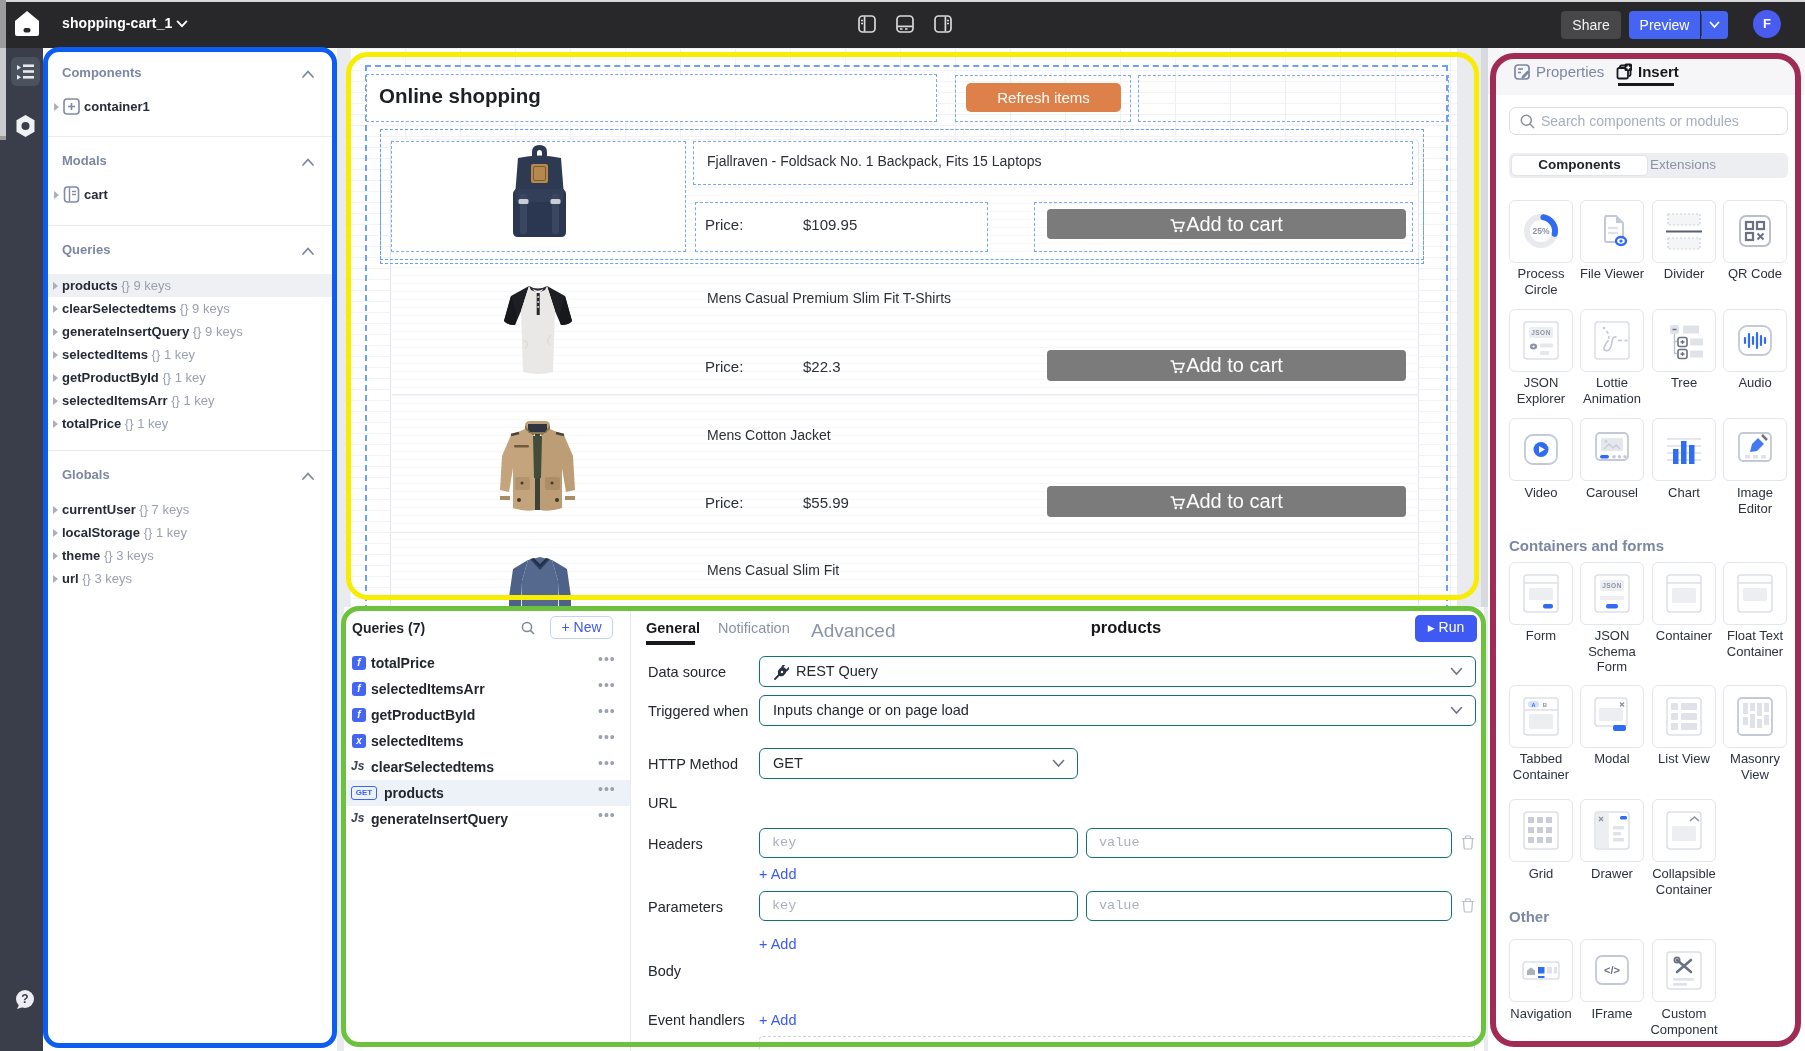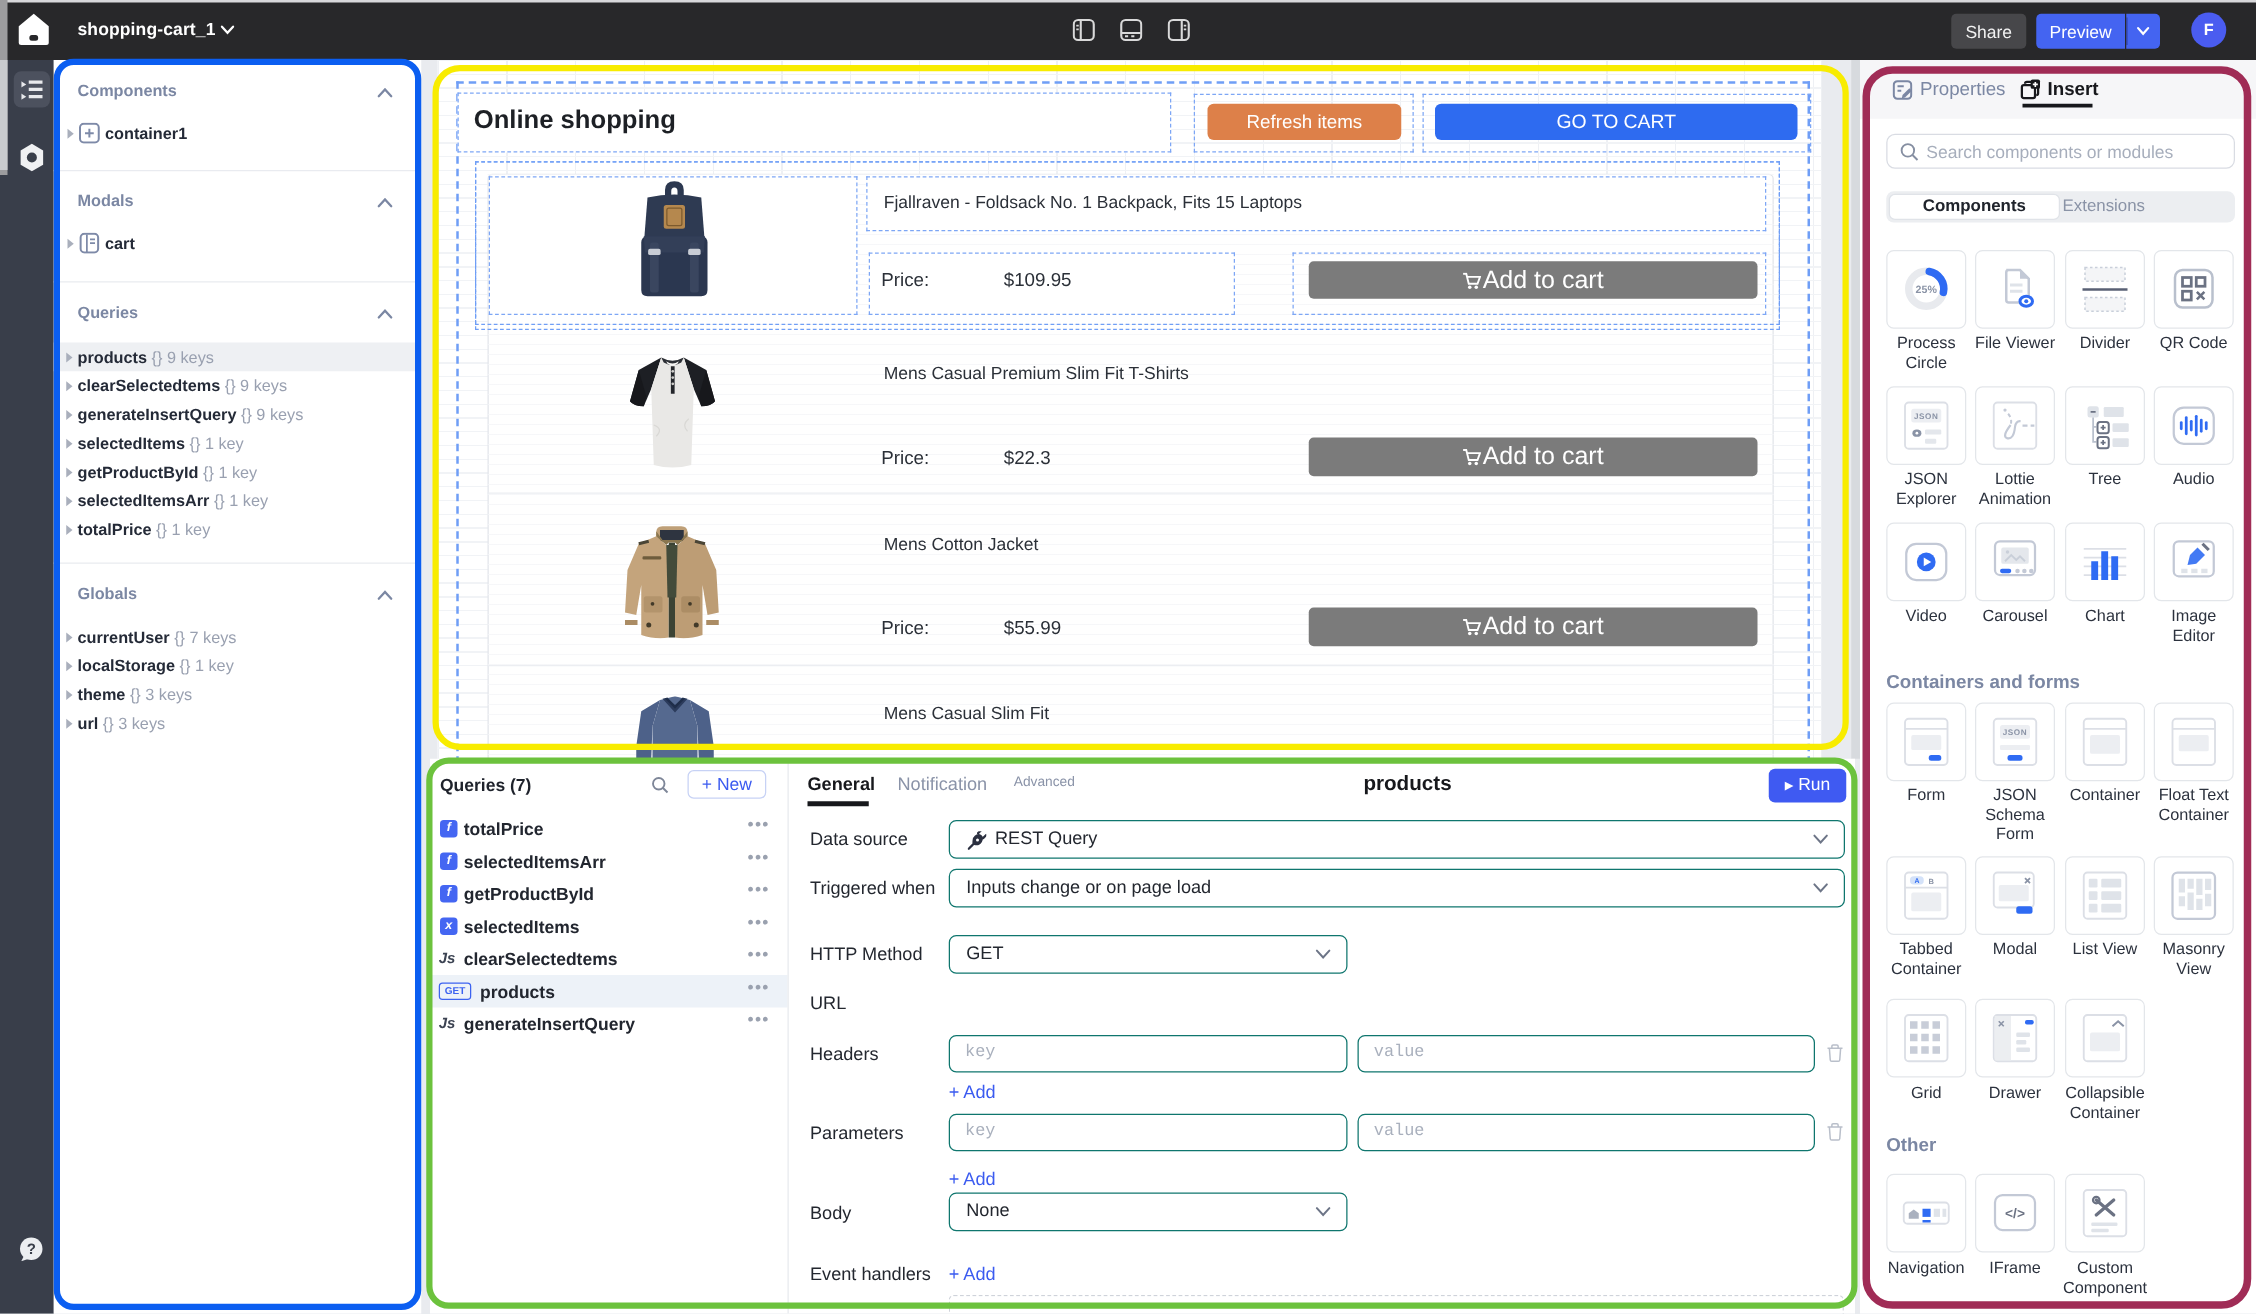--- a/index.html
+++ b/index.html
@@ -83,21 +83,20 @@
         <div class="grid"></div>
       </div>
     <div style="position:absolute;left:1144px;top:0;width:8px;height:559px;background:#d7dade"></div>
     <div class="dashed2" style="left:28px;top:17px;width:1083px;height:546px"></div>
 
     <div class="dashed" style="left:29px;top:26px;width:571px;height:48px;background:#fff"></div>
     <div style="position:absolute;left:42px;top:36px;font-size:20.5px;font-weight:bold;color:#1d2025">Online shopping</div>
     <div class="dashed" style="left:618px;top:27px;width:176px;height:47px"></div>
     <div style="position:absolute;left:629px;top:35px;width:155px;height:29px;background:#dd8049;border-radius:5px;color:#fff;font-size:15px;text-align:center;line-height:29px">Refresh items</div>
     <div class="dashed" style="left:801px;top:27px;width:311px;height:47px"></div>
-    <div style="position:absolute;left:811px;top:35px;width:290px;height:29px;background:#2e6bf0;border-radius:5px;color:#fff;font-size:15.5px;text-align:center;line-height:29px">GO TO CART</div>
 
     <div class="card" style="left:53px;top:91px;width:1029px;height:520px"></div>
     <div style="position:absolute;left:53px;top:91px;width:1029px;height:520px;background-image:repeating-linear-gradient(to bottom, #f4f5f8 0px, #f4f5f8 1px, transparent 1px, transparent 8px);opacity:.8"></div>
 
     <div class="dashed2" style="left:43px;top:81px;width:1044px;height:131px;border-width:1.5px"></div>
     <div class="dashed2" style="left:43px;top:81px;width:1044px;height:135px;border-width:1.5px"></div>
     <div class="dashed" style="left:54px;top:93px;width:295px;height:111px;background:#fff"></div>
     <div class="dashed" style="left:356px;top:93px;width:720px;height:44px;background:#fff"></div>
     <div class="dashed" style="left:358px;top:154px;width:293px;height:50px;background:#fff"></div>
     <div class="dashed" style="left:697px;top:154px;width:379px;height:50px"></div>
@@ -371,21 +370,21 @@
     <div class="q-row" style="top:199px">
         <div style="position:absolute;left:7px;top:5px;font-size:12px;font-weight:bold;font-style:italic;color:#3c4352">Js</div>
         <div class="q-name">generateInsertQuery</div>
         <div class="q-dots">•••</div>
       </div>
     <div class="bp-divider"></div>
 
     <div style="position:absolute;left:302px;top:13px;font-size:14.5px;font-weight:bold;color:#17181c">General</div>
     <div style="position:absolute;left:302px;top:34px;width:49px;height:4px;background:#17181c"></div>
     <div style="position:absolute;left:374px;top:13px;font-size:14.5px;color:#8a93a8">Notification</div>
-    <div style="position:absolute;left:467px;top:13px;font-size:11px;color:#8a93a8">Advanced</div>
+    <div style="position:absolute;left:467px;top:13px;font-size:19px;color:#8a93a8">Advanced</div>
     <div style="position:absolute;left:722px;top:11px;width:120px;text-align:center;font-size:16.5px;font-weight:bold;color:#17181c">products</div>
     <div style="position:absolute;left:1071px;top:8px;width:62px;height:27px;background:#3f5af2;border-radius:5px;color:#fff;font-size:14px;text-align:center;line-height:25px"><span style="font-size:9px;vertical-align:1px">▶</span> Run</div>
 
     <div class="form-label" style="top:57px">Data source</div>
     <div class="form-box" style="left:415px;top:49px;width:717px;height:31px">
       <svg class="abs" style="left:14px;top:8px" width="15" height="15" viewBox="0 0 15 15">
           <path d="M1 14 L4.5 10.5" stroke="#2b3040" stroke-width="1.8" stroke-linecap="round"></path>
           <path d="M4 7.5 Q3.5 10.5 5.5 11 Q9.5 12 11.5 8.5 Q13.5 5 11 3 Q8.5 1 5.8 3.5 Q3.5 5.5 4 7.5 Z" fill="#2b3040"></path>
           <path d="M8.5 1.5 L11 -1 M12.5 5.5 L15 3" stroke="#2b3040" stroke-width="1.8" stroke-linecap="round"></path>
           <circle cx="8" cy="7" r="1.2" fill="#fff"></circle>
@@ -426,26 +425,20 @@
         <span class="phtext" style="position:absolute;left:12px;top:6px;font-family:'Liberation Mono',monospace;font-size:13.5px">key</span>
       </div>
     <div class="form-box" style="left:742px;top:284px;width:366px;height:30px">
         <span class="phtext" style="position:absolute;left:12px;top:6px;font-family:'Liberation Mono',monospace;font-size:13.5px">value</span>
       </div>
     <svg class="abs" style="left:1117px;top:291px" width="14" height="15" viewBox="0 0 14 15">
         <path d="M1 3.5 H13 M4.5 3.5 V2 Q4.5 1 5.5 1 H8.5 Q9.5 1 9.5 2 V3.5 M2.5 3.5 L3.2 13 Q3.3 14 4.3 14 H9.7 Q10.7 14 10.8 13 L11.5 3.5" stroke="#b9bfca" stroke-width="1.2" fill="none"></path>
       </svg>
     <div class="addlink" style="left:415px;top:329px">+ Add</div>
     <div class="form-label" style="top:356px">Body</div>
-    <div class="form-box" style="left:415px;top:347px;width:319px;height:31px">
-      <span style="position:absolute;left:13px;top:6px">None</span>
-      <svg class="abs" style="left:292px;top:10px" width="13" height="9" viewBox="0 0 13 9">
-          <path d="M1.5 1.5 L6.5 7 L11.5 1.5" stroke="#6d7587" stroke-width="1.6" fill="none" stroke-linecap="round"></path>
-        </svg>
-    </div>
     <div class="form-label" style="top:405px">Event handlers</div>
     <div class="addlink" style="left:415px;top:405px">+ Add</div>
     <div style="position:absolute;left:415px;top:429px;width:716px;height:30px;border:1.5px dashed #cfd3da;border-radius:4px"></div>
   </div>
   <div class="rightpanel" id="rightpanel">
     <div class="rp-tabstrip"></div>
     <svg class="abs" style="left:26px;top:16px" width="16" height="16" viewBox="0 0 16 16">
         <rect x="1" y="1" width="14" height="14" rx="3" fill="none" stroke="#7b87a3" stroke-width="1.7"></rect>
         <line x1="4" y1="5" x2="9" y2="5" stroke="#7b87a3" stroke-width="1.6"></line>
         <line x1="4" y1="8.5" x2="7" y2="8.5" stroke="#7b87a3" stroke-width="1.6"></line>

